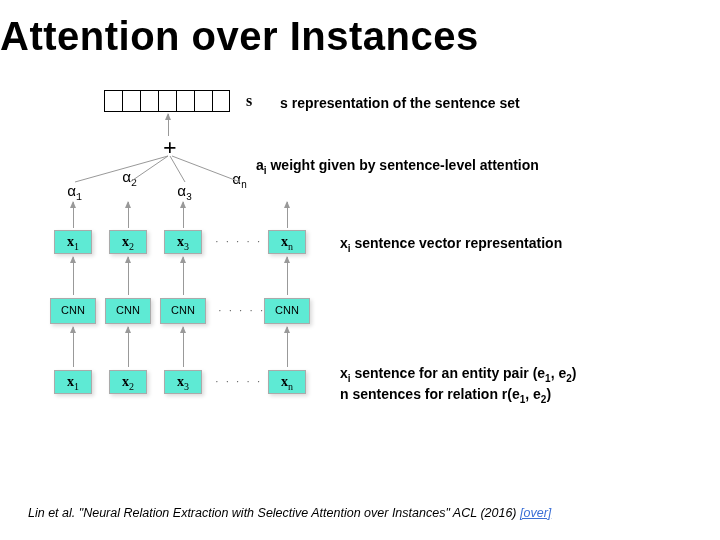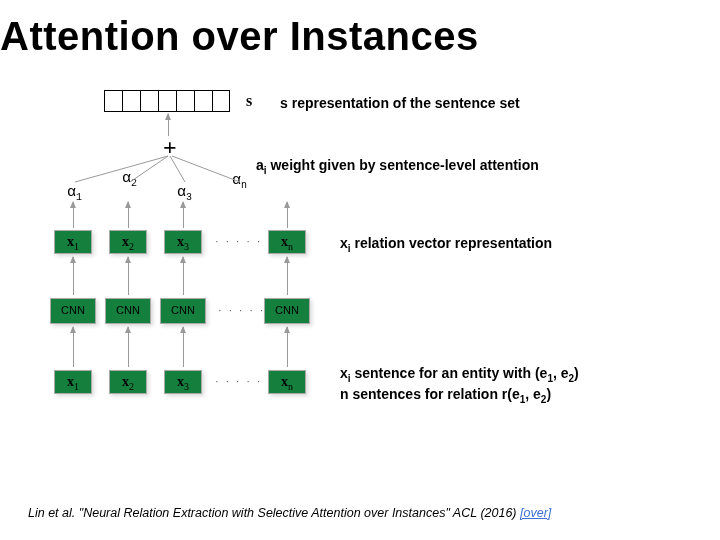--- a/index.html
+++ b/index.html
@@ -1,19 +1,19 @@
 <!DOCTYPE html>
 <html><head>
 <meta charset="utf-8">
 <style>
 *{box-sizing:border-box;margin:0;padding:0}
 body{width:720px;height:540px;background:#fff;font-family:Arial,Helvetica,sans-serif;position:relative;overflow:hidden}
 .title{font-size:40px;text-align:left;margin-top:14px;letter-spacing:0.5px}
 .stage{position:absolute;left:0;top:70px;width:720px;height:430px}
-.box{position:absolute;background:#15803d;border:1px solid #aaa;box-shadow:2px 2px 4px rgba(0,0,0,0.15)}
+.box{position:absolute;background:#5eead4;border:1px solid #aaa;box-shadow:2px 2px 4px rgba(0,0,0,0.15)}
 .box-lbl{font-family:'Times New Roman',serif;font-size:14px;text-align:center;width:100%}
 .sup{font-size:10px;vertical-align:sub}
 .svec{position:absolute;left:104px;top:20px;display:flex}
 .cell{width:18px;height:22px;border:1px solid #000;border-right:none}
 .cell:last-child{border-right:1px solid #000}
 .slabel{position:absolute;font-family:'Times New Roman',serif;font-weight:bold;font-size:16px}
 .plus{font-weight:bold;font-family:'Times New Roman',serif}
 .alpha{position:absolute;font-family:Liberation Mono, monospace;font-size:15px}
 .dots{position:absolute;font-family:'Times New Roman',serif;letter-spacing:2px;color:#555}
 .arrow{position:absolute;background:#999;width:1px}
@@ -114,23 +114,23 @@
   <div class="arrow" style="left:183px;top:257px;height:40px"></div>
   <div class="arrow" style="left:287px;top:257px;height:40px"></div>
 
   <div class="annot" style="left:280px;top:24px">
     <span class="v">s</span><span> representation of the sentence set</span>
   </div>
   <div class="annot" style="left:256px;top:86px">
     <span class="v">a</span><span class="sup">i</span><span> weight given by sentence-level attention</span>
   </div>
   <div class="annot" style="left:340px;top:164px">
-    <span class="v">x</span><span class="sup">i</span><span> relation vector representation</span>
+    <span class="v">x</span><span class="sup">i</span><span> sentence vector representation</span>
   </div>
   <div class="annot" style="left:340px;top:294px">
-    <span class="v">x</span><span class="sup">i</span><span> sentence for an entity with (e</span><span class="sup">1</span><span>, e</span><span class="sup">2</span><span>)</span><br>
+    <span class="v">x</span><span class="sup">i</span><span> sentence for an entity pair (e</span><span class="sup">1</span><span>, e</span><span class="sup">2</span><span>)</span><br>
     <span>n sentences for relation r(e</span><span class="sup">1</span><span>, e</span><span class="sup">2</span><span>)</span>
   </div>
 </div>
 
 <div class="cite">
   <span>Lin et al. "Neural Relation Extraction with Selective Attention over Instances" ACL (2016) </span><a href="#">[over]</a>
 </div>
 
 </body></html>

